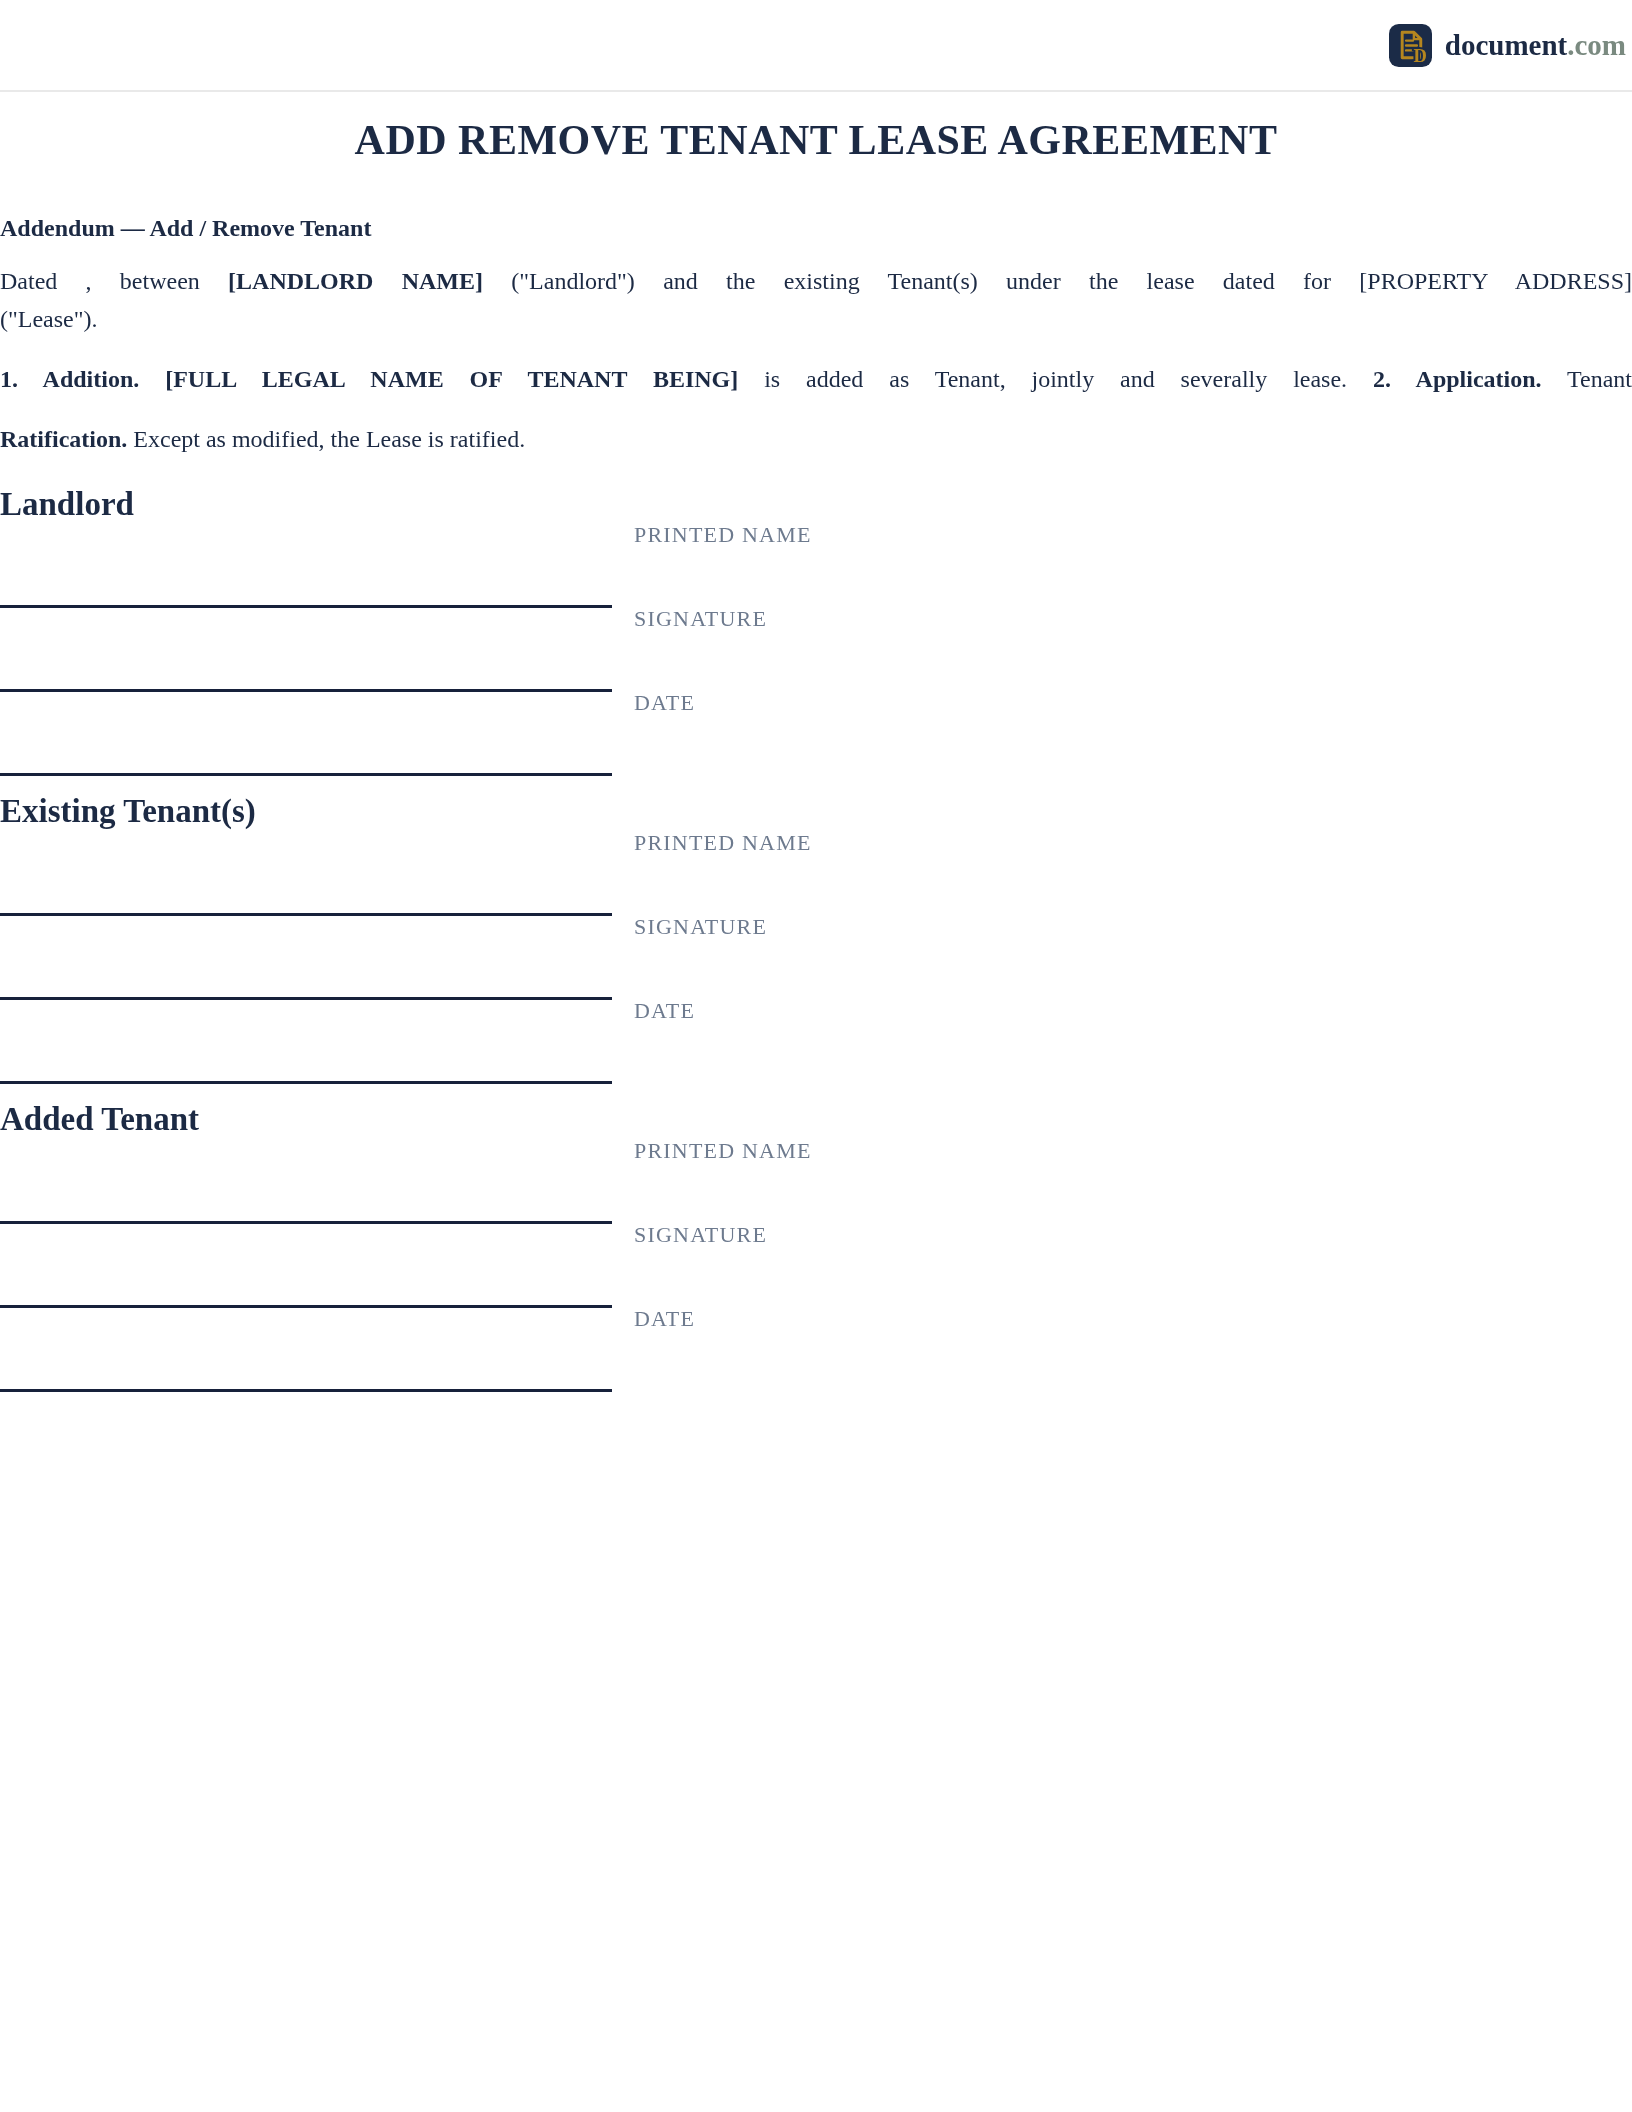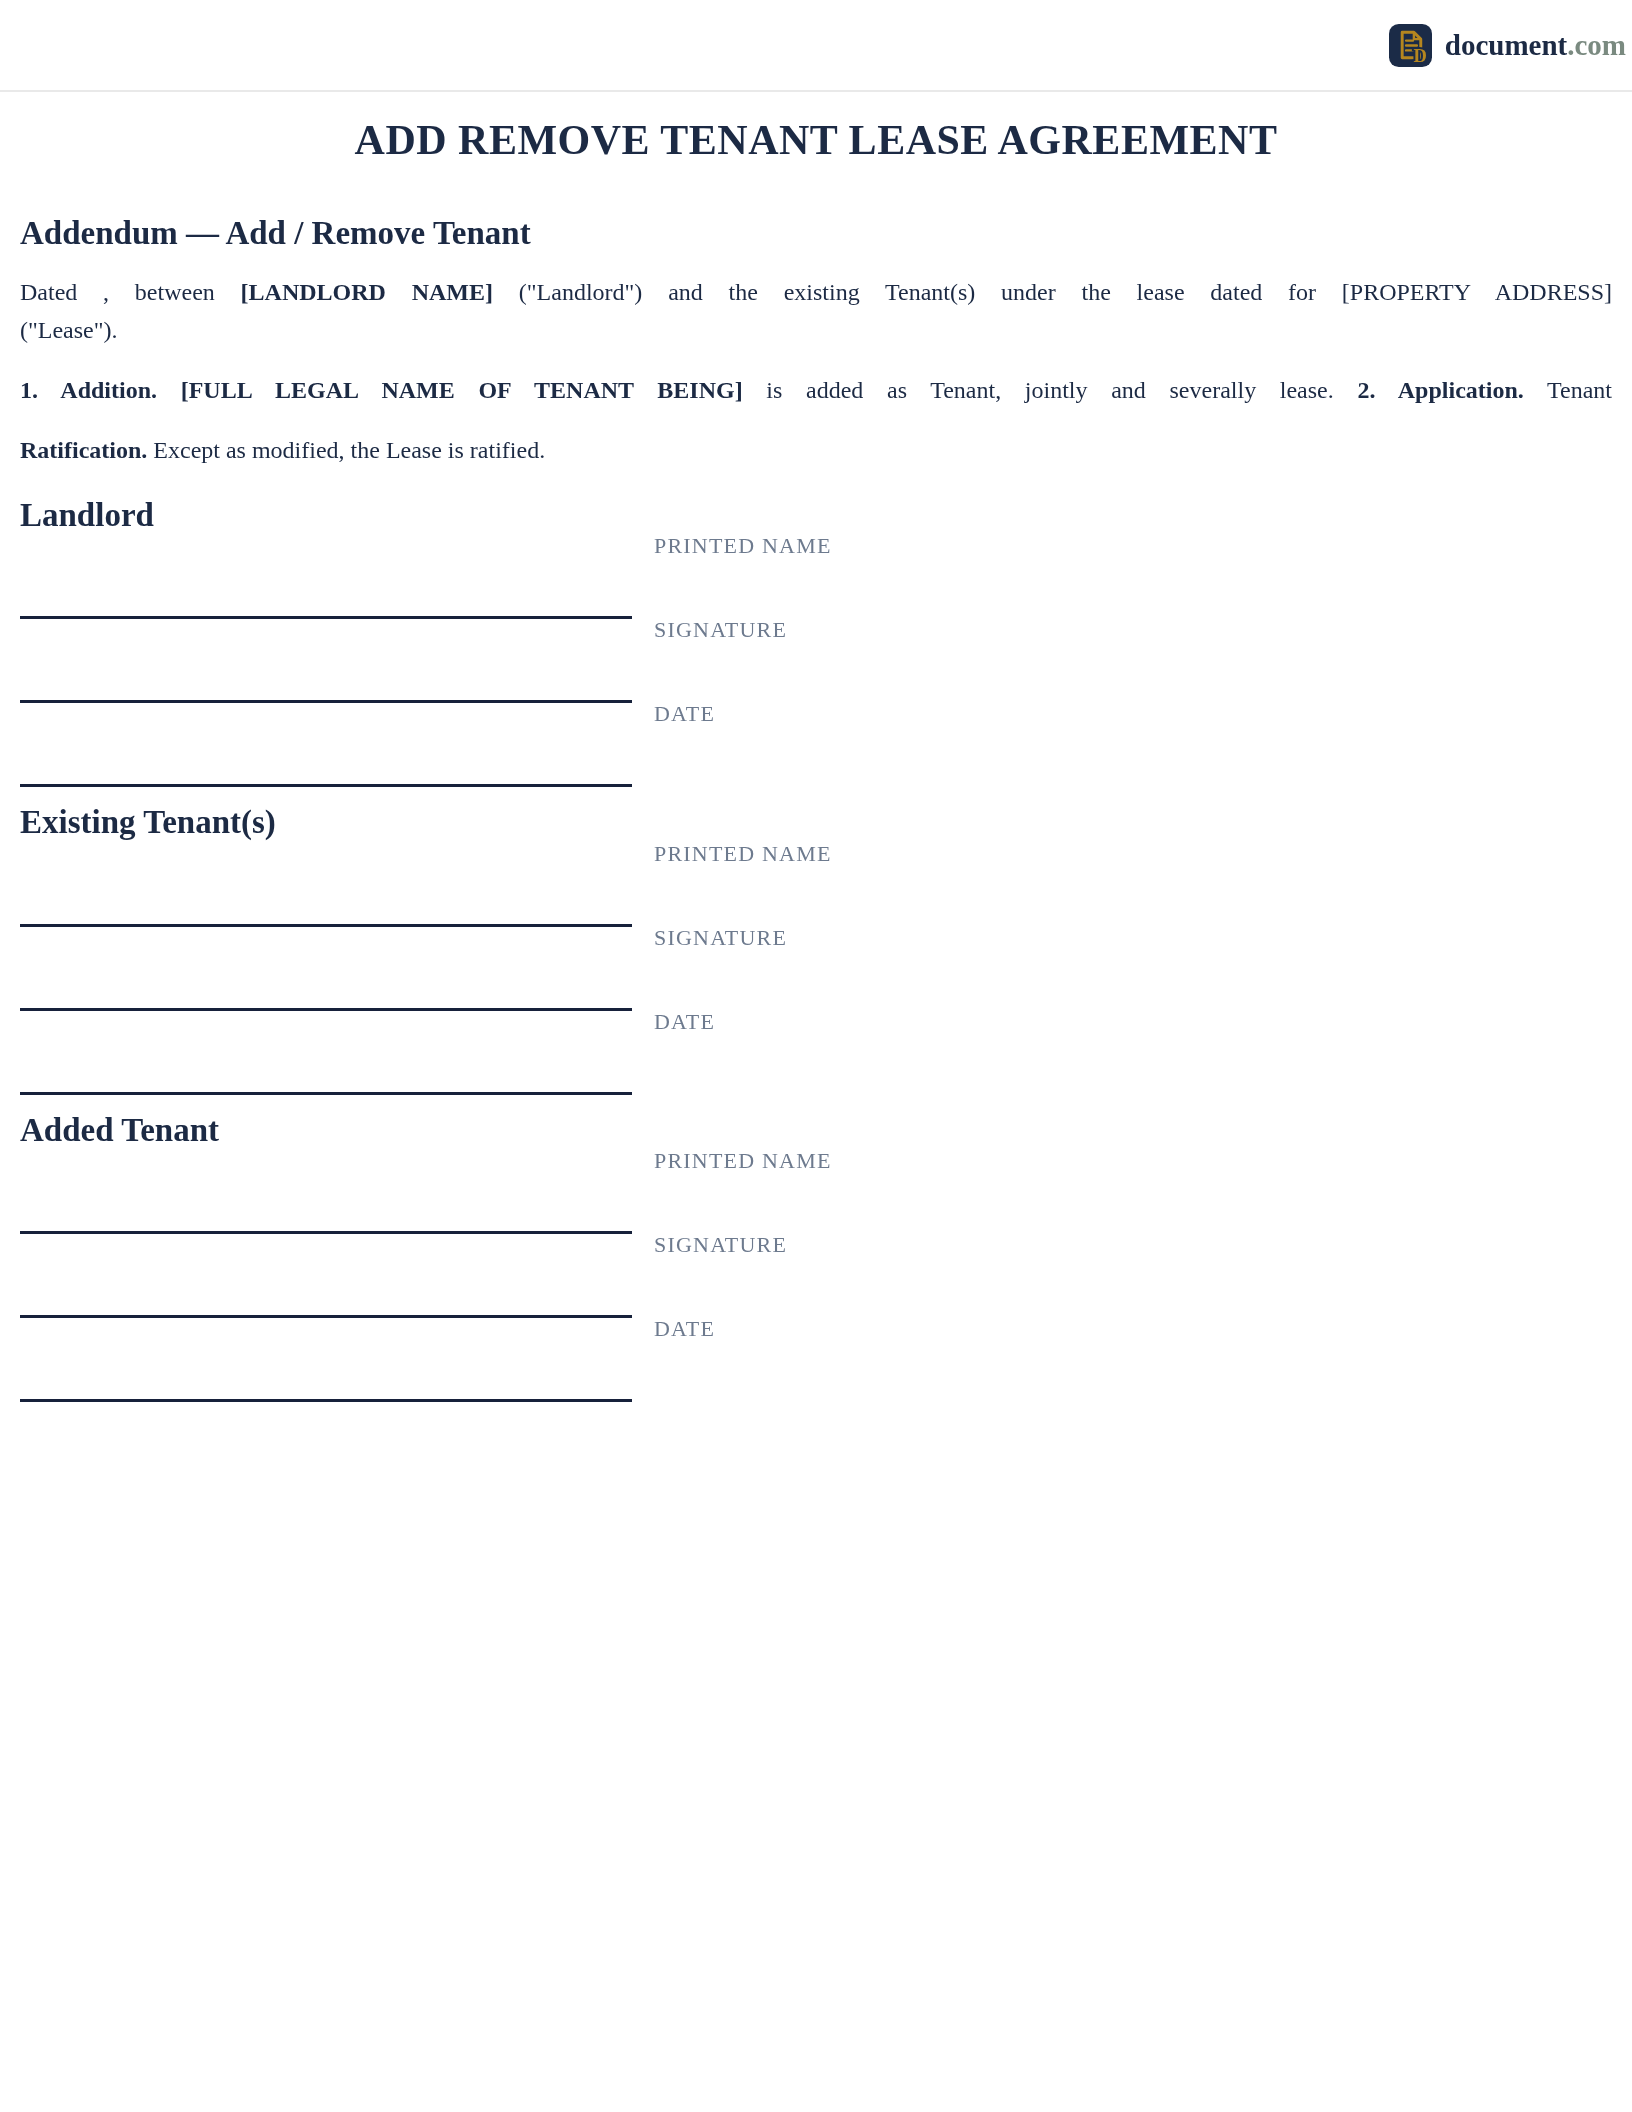--- a/index.html
+++ b/index.html
@@ -47,32 +47,32 @@
     font-weight: bold;
   }
   .brand-text {
     font-family: Liberation Serif, serif;
     font-size: 29px;
     font-weight: 600;
     color: var(--c-text);
     line-height: 1;
   }
   .brand-text .tld { color: var(--c-tld); }
-  .main { padding: 0 20px; }
+  .main { padding: 0 0; }
   .doc-title {
     margin: 24px 0 0;
     text-align: center;
     font-size: 42px;
     line-height: 1.15;
     font-weight: 700;
     letter-spacing: 0.5px;
   }
   .h2 {
     margin: 50px 0 0;
-    font-size: 33px;
+    font-size: 24px;
     line-height: 1.2;
     font-weight: 700;
   }
   .para {
     margin: 20px 0 0;
     font-size: 24px;
     line-height: 1.58;
     font-weight: 400;
   }
   .para + .para { margin-top: 22px; }

